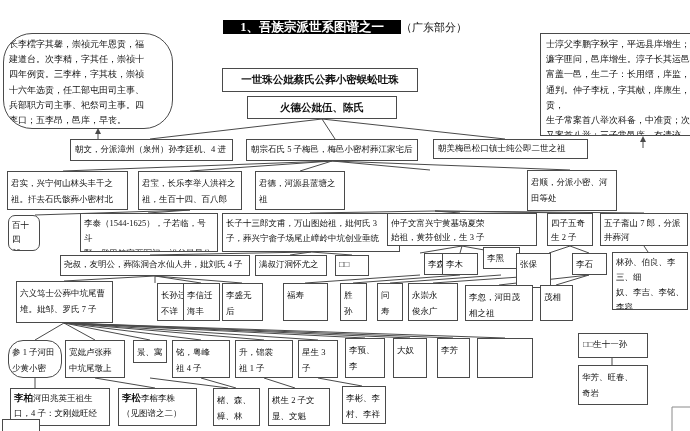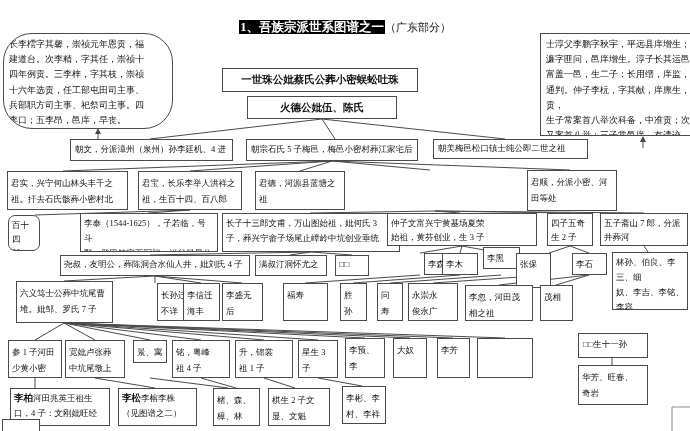--- a/index.html
+++ b/index.html
@@ -1,20 +1,20 @@
 <!DOCTYPE html>
 <html><head>
 <meta charset="utf-8">
 <style>
   html,body{margin:0;padding:0;background:#fff;}
   #page{position:relative;width:690px;height:431px;background:#fff;overflow:hidden;
         font-family:"Liberation Serif","DejaVu Serif",serif;color:#111;}
   #wires{position:absolute;left:0;top:0;z-index:0;}
   .ttl{position:absolute;left:0;top:19px;width:690px;text-align:center;font-size:12.5px;font-weight:bold;z-index:2;}
-  .ttl .hl{background:#000;color:#fff;padding:0 1px;}
+  .ttl .hl{background:#000;color:#fff;padding:0 17px;}
   .ttl .sfx{font-weight:normal;font-size:11px;}
   .box{position:absolute;z-index:1;border:1px solid #4a4a4a;background:#fff;
        font-size:8.5px;line-height:12px;padding:2px 3px;white-space:pre-line;
        overflow:hidden;box-sizing:border-box;}
   .note{font-size:9px;line-height:15.2px;padding:3px 5px;}
   .big{font-size:10.5px;font-weight:bold;text-align:center;line-height:19px;padding:1px 2px;}
   .l1{line-height:17px;padding:1px 4px;}
   .lh16{line-height:16px;padding-top:3px;}
   .lh15{line-height:15px;padding-top:2px;}
   .lh14{line-height:14px;padding-top:2px;}
@@ -134,21 +134,21 @@
   <div class="box lh16" style="left:340px;top:283px;width:27px;height:38px;">胜
 孙</div>
   <div class="box lh16" style="left:377px;top:283px;width:26px;height:38px;">问
 寿</div>
   <div class="box lh16" style="left:408px;top:283px;width:50px;height:38px;">永崇永
 俊永广</div>
   <div class="box lh16" style="left:465px;top:285px;width:68px;height:36px;">李忽，河田茂
 相之祖</div>
   <div class="box lh16" style="left:540px;top:285px;width:33px;height:36px;">茂相</div>
 
-  <div class="box lh16" style="left:8px;top:340px;width:54px;height:38px;">参 1 子河田
+  <div class="box lh16" style="left:8px;top:340px;width:54px;height:38px;border-radius:15px;">参 1 子河田
 少黄小密</div>
   <div class="box lh16" style="left:65px;top:340px;width:60px;height:38px;">宽妣卢张葬
 中坑尾墩上</div>
   <div class="box lh16" style="left:133px;top:340px;width:34px;height:23px;">景、寓
 无后</div>
   <div class="box lh16" style="left:172px;top:340px;width:58px;height:38px;">铭，粤峰
 祖 4 子</div>
   <div class="box lh16" style="left:235px;top:340px;width:58px;height:38px;">升，锦裳
 祖 1 子</div>
   <div class="box lh16" style="left:298px;top:340px;width:40px;height:38px;">星生 3 子

